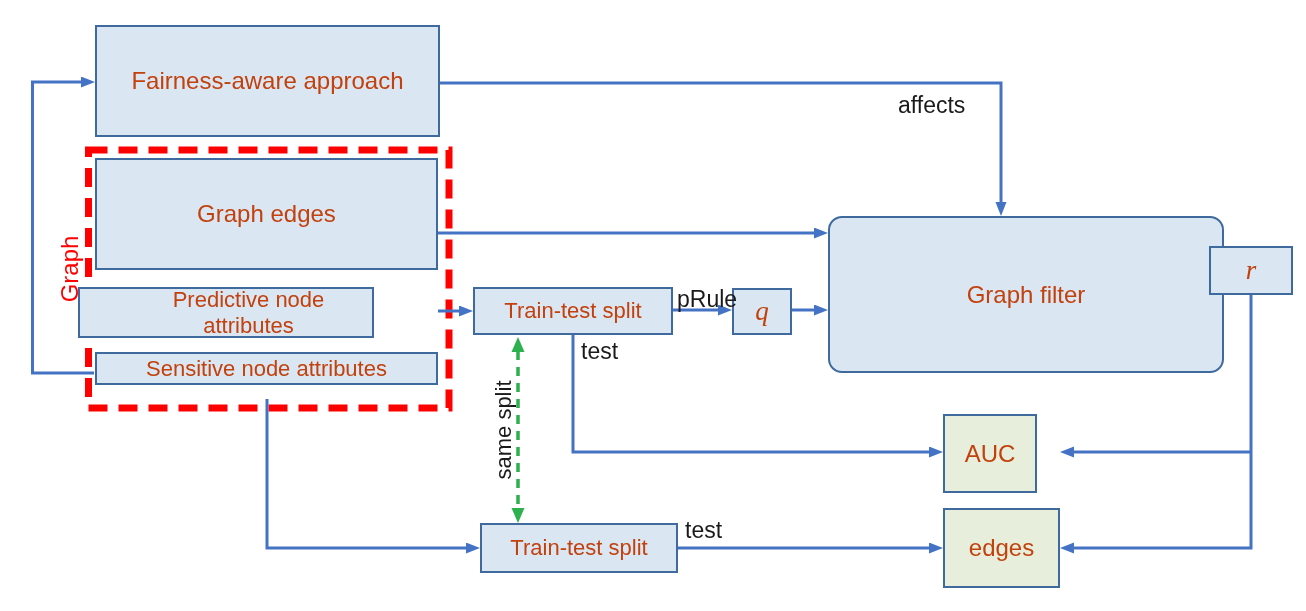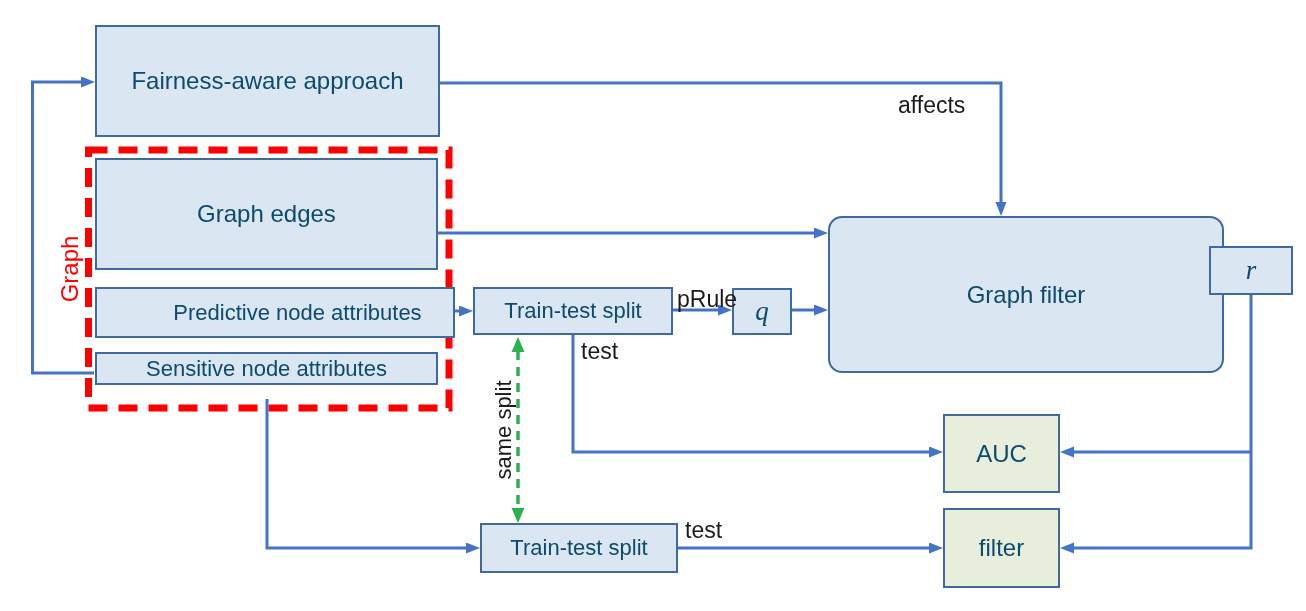--- a/index.html
+++ b/index.html
@@ -8,21 +8,21 @@
     width:1306px;height:611px;
     background:#ffffff;
     font-family:"Liberation Sans", sans-serif;
     overflow:hidden;
   }
   #wires{position:absolute;left:0;top:0;width:1306px;height:611px;z-index:1;}
   .node{
     position:absolute;z-index:2;box-sizing:border-box;
     background:#dbe6f3;border:2.5px solid #3f6a9e;
     display:flex;align-items:center;justify-content:center;
-    color:#0c4a6e;font-size:24px;text-align:center;
+    color:#c2410c;font-size:24px;text-align:center;
   }
   .node.green{background:#e7eedb;}
   .node.small{font-size:22px;}
   .node.math{font-family:"Liberation Serif", serif;font-style:italic;font-size:27px;}
   .edge-label{
     position:absolute;z-index:3;color:#1a1a1a;font-size:23px;white-space:nowrap;
   }
   .rot{transform:rotate(-90deg);transform-origin:center center;text-align:center;}
   #graph-group-label{color:#ff0000;font-size:24px;}
   #same-split-label{font-size:22px;}
@@ -56,35 +56,35 @@
 
     <path d="M518 351 V509" fill="none" stroke="#2db04e" stroke-width="3.5" stroke-dasharray="9 7"></path>
     <polygon points="518,337 511.5,352 524.5,352" fill="#2db04e"></polygon>
     <polygon points="518,523 511.5,508 524.5,508" fill="#2db04e"></polygon>
   </svg>
 
   <div class="node" style="left:95px;top:25px;width:345px;height:112px;">Fairness-aware approach</div>
 
   <div class="node" style="left:95px;top:158px;width:343px;height:112px;text-align:right;">Graph edges</div>
 
-  <div class="node small" style="left:95px;top:287px;width:360px;height:51px;padding-left:45px;">Predictive node attributes</div>
+  <div class="node small" style="left:78px;top:287px;width:296px;height:51px;padding-left:45px;">Predictive node attributes</div>
 
   <div class="node small" style="left:95px;top:352px;width:343px;height:33px;">Sensitive node attributes</div>
 
   <div class="node small" style="left:473px;top:287px;width:200px;height:48px;">Train-test split</div>
 
   <div class="node math" style="left:732px;top:288px;width:60px;height:47px;">q</div>
 
   <div class="node" style="left:828px;top:216px;width:396px;height:157px;border-radius:14px;">Graph filter</div>
 
   <div class="node math" style="left:1209px;top:246px;width:84px;height:49px;">r</div>
 
-  <div class="node green" style="left:943px;top:414px;width:117px;height:79px;">AUC</div>
+  <div class="node green" style="left:943px;top:414px;width:94px;height:79px;">AUC</div>
 
-  <div class="node green" style="left:943px;top:508px;width:117px;height:80px;">filter</div>
+  <div class="node green" style="left:943px;top:508px;width:117px;height:80px;">edges</div>
 
   <div class="node small" style="left:480px;top:523px;width:198px;height:50px;">Train-test split</div>
 
   <div class="edge-label" style="left:898px;top:92px;width:92px;text-align:left;">affects</div>
 
   <div class="edge-label" style="left:677px;top:286px;">pRule</div>
 
   <div class="edge-label" style="left:581px;top:338px;">test</div>
 
   <div class="edge-label" style="left:685px;top:517px;">test</div>

